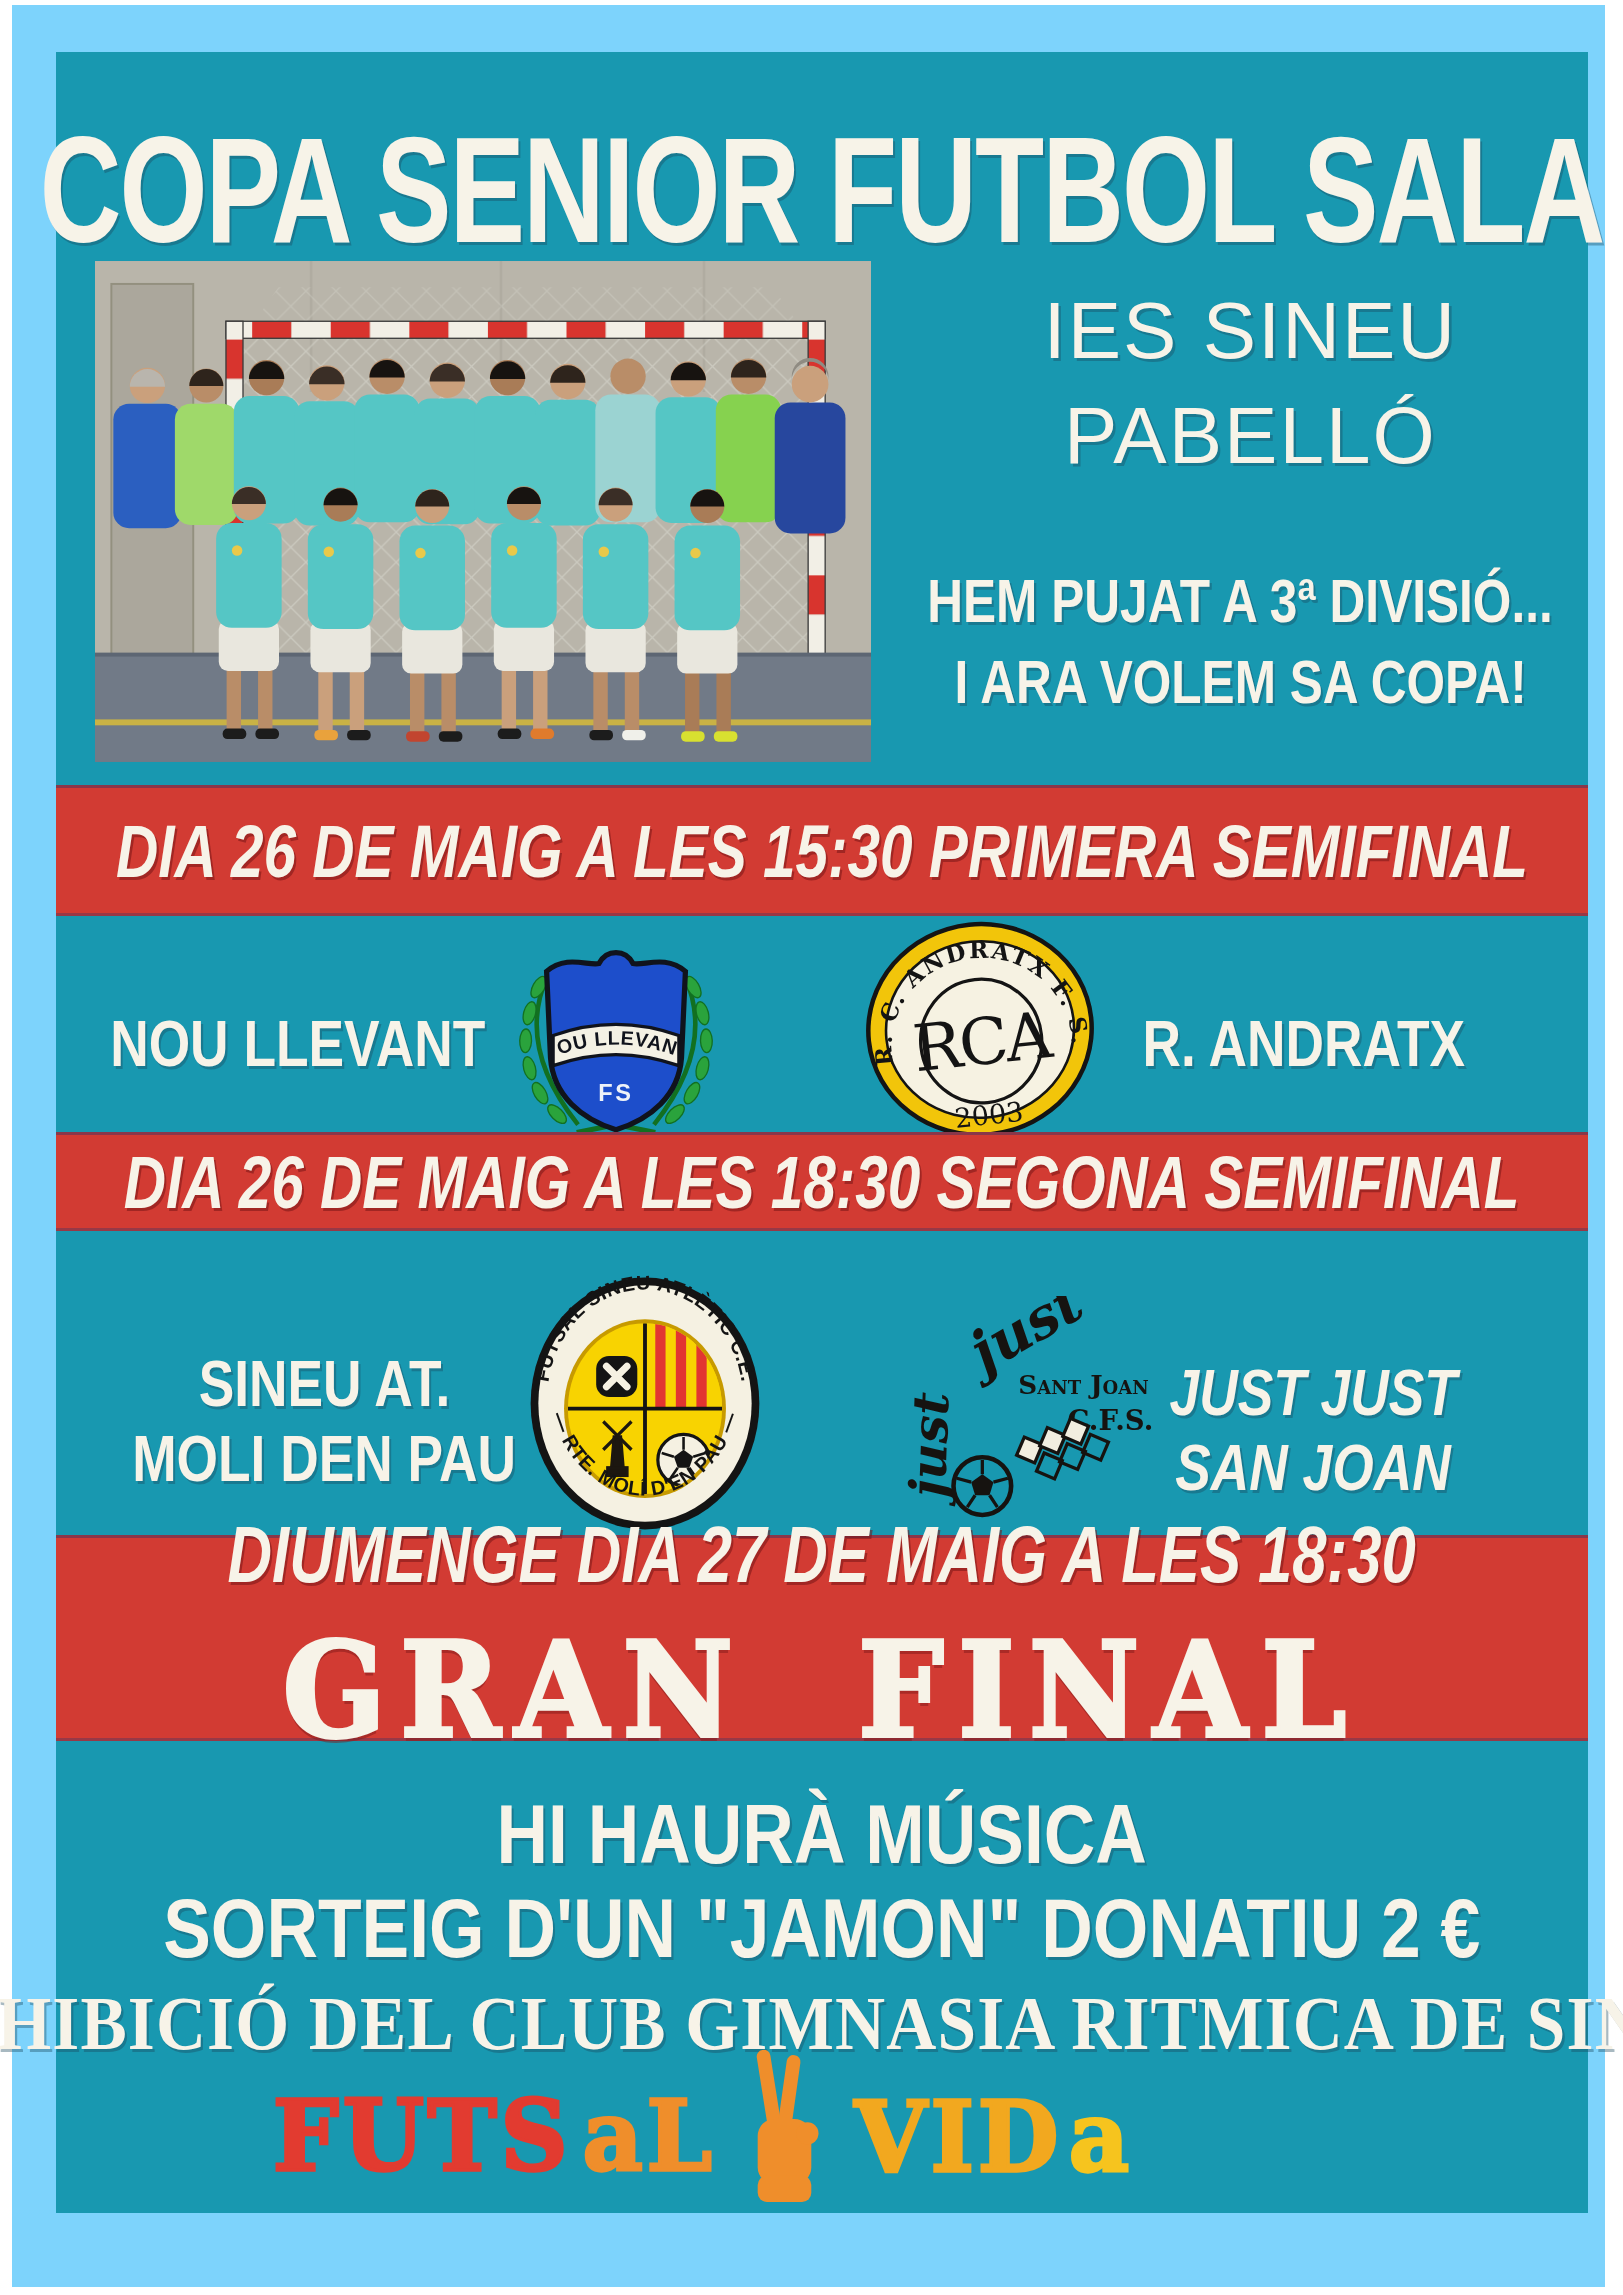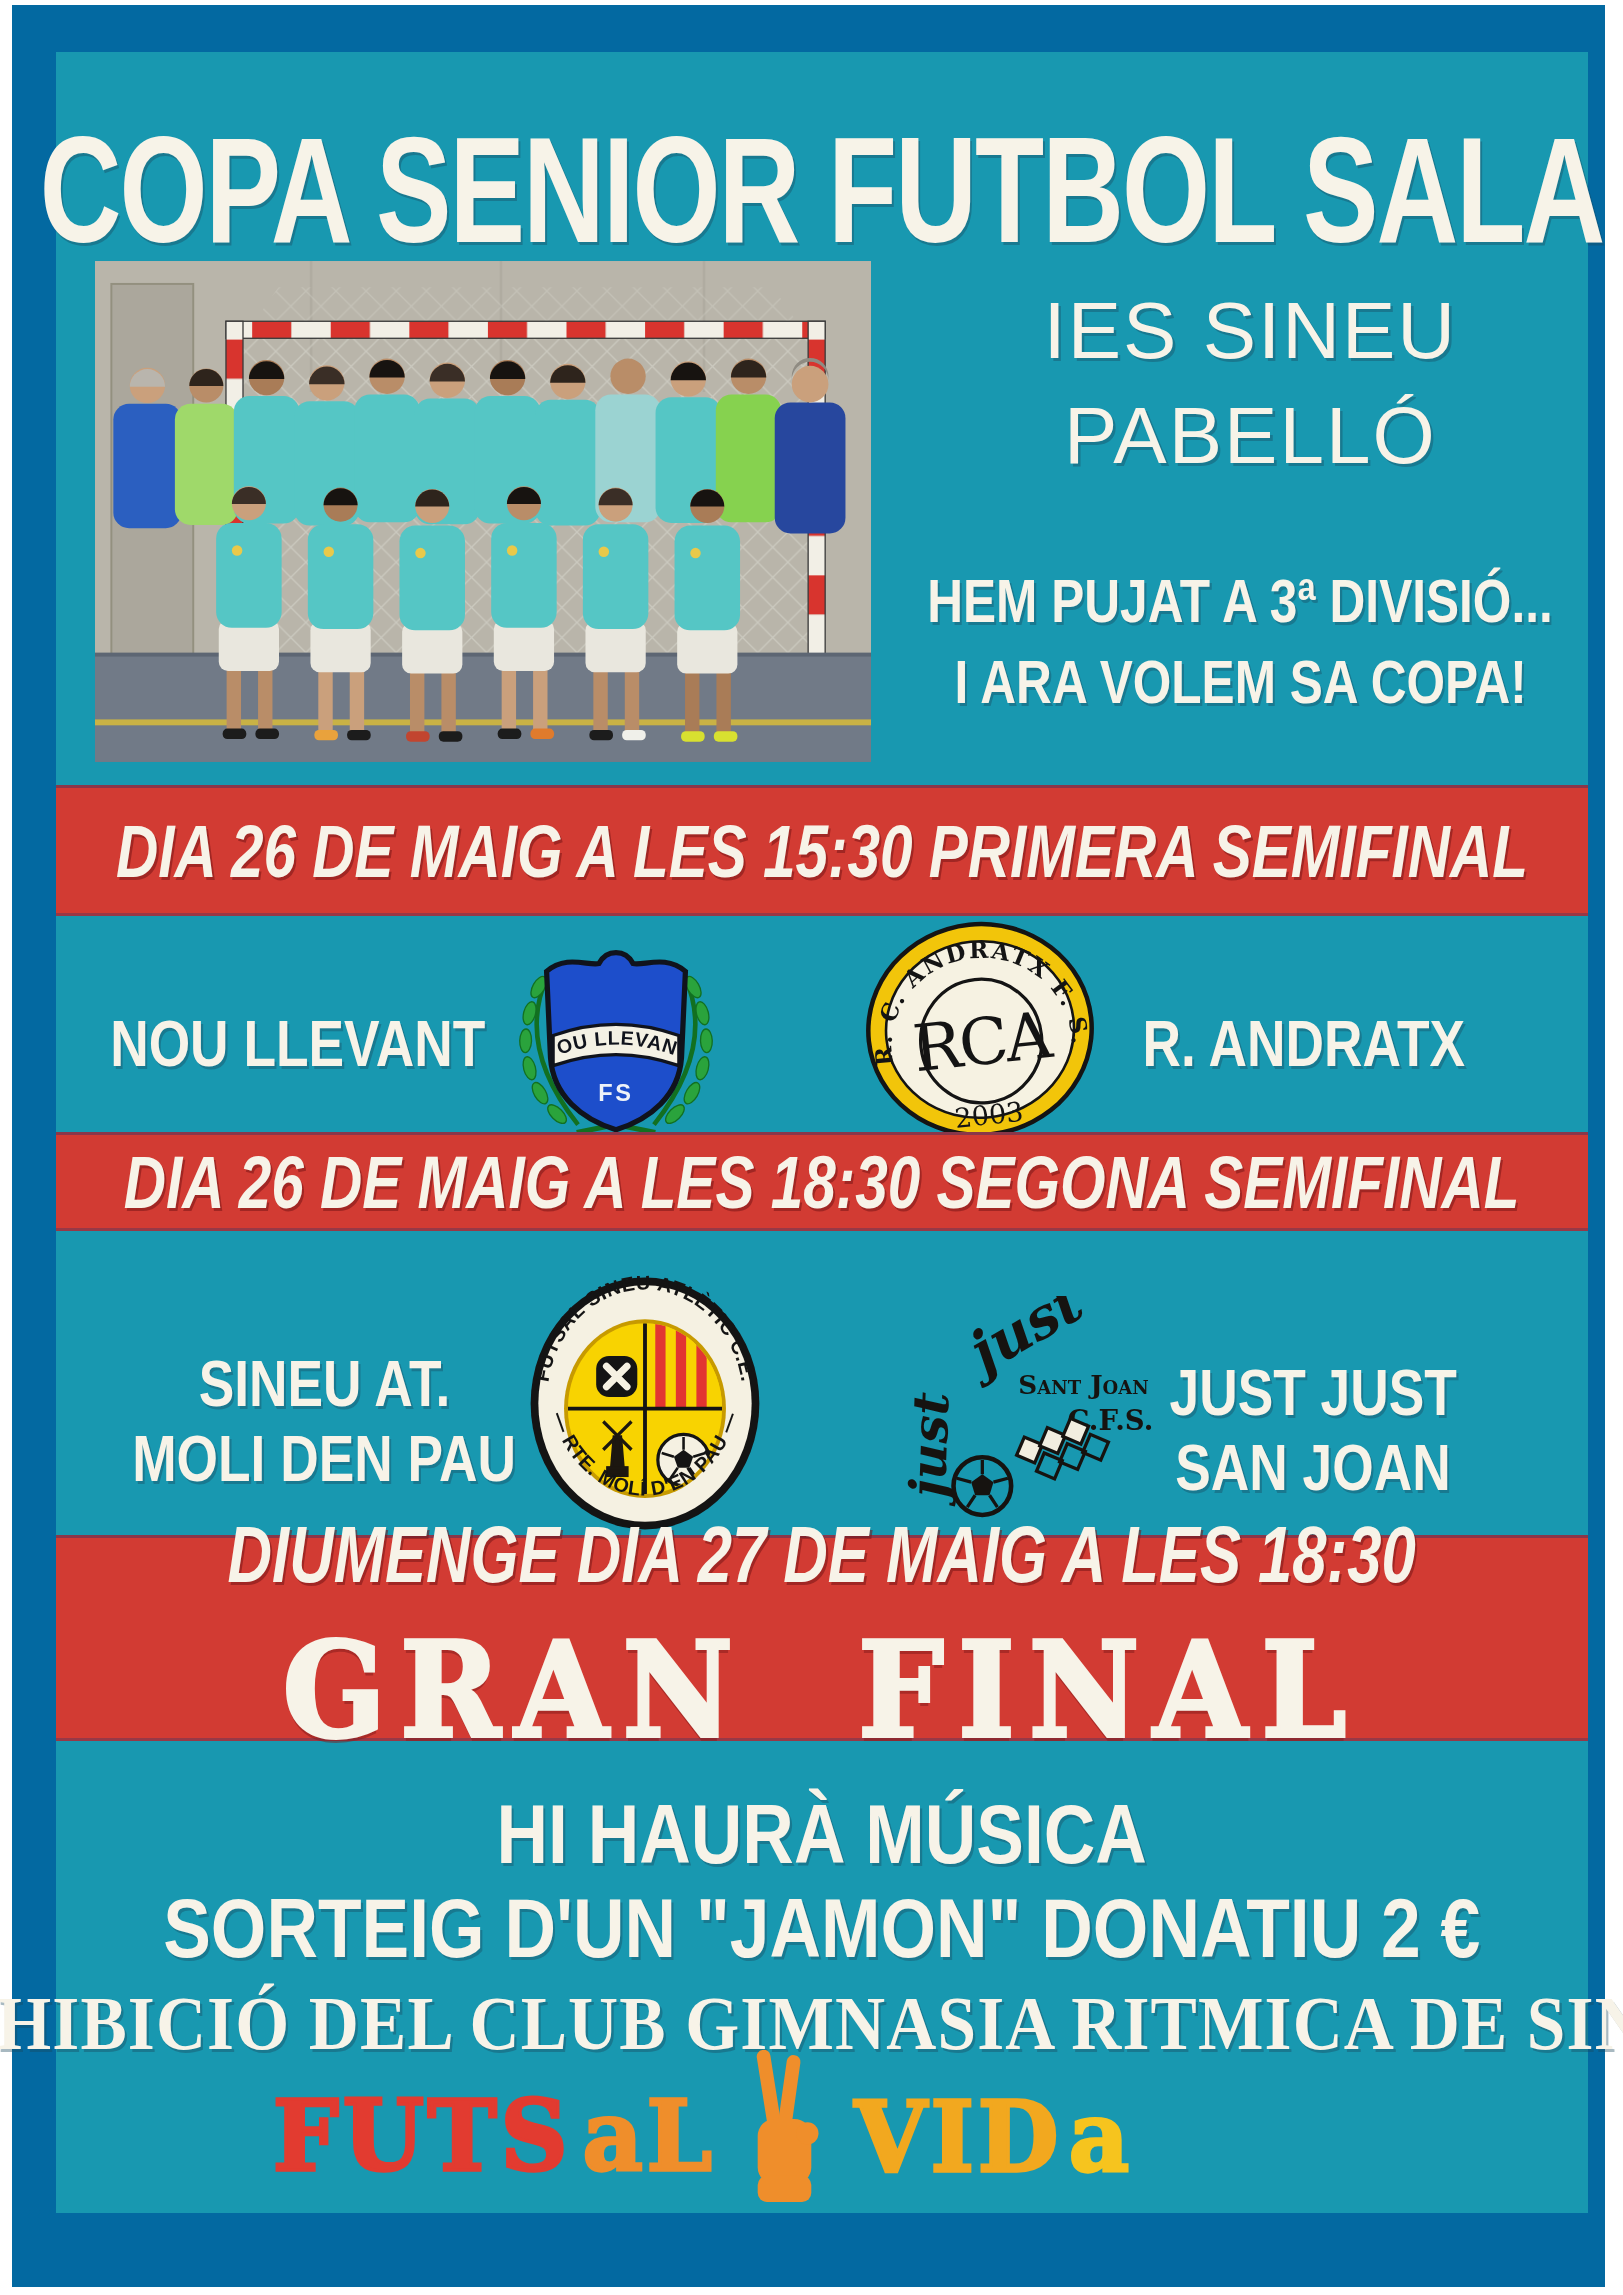--- a/index.html
+++ b/index.html
@@ -1,16 +1,16 @@
 <!DOCTYPE html>
 <html style="font-size:10.5px"><head>
 <meta charset="utf-8">
 <style>
   html,body{margin:0;padding:0;background:#ffffff;width:1623px;height:2295px;overflow:hidden;}
-  #paper{position:absolute;left:11.8px;top:5.2px;width:1593px;height:2282px;background:#0369a1;}
+  #paper{position:absolute;left:11.8px;top:5.2px;width:1593px;height:2282px;background:#7dd3fc;}
   #poster{position:absolute;left:44px;top:47px;width:1532px;height:2161px;background:#1898b0;}
   .abs{position:absolute;box-sizing:border-box;}
   .ctr{display:flex;align-items:center;justify-content:center;text-align:center;}
   .w{color:#f7f3e8;}
   .sans{font-family:"Liberation Sans",sans-serif;}
   .serif{font-family:"DejaVu Serif",serif;}
   .cond{display:inline-block;white-space:nowrap;transform-origin:50% 50%;}
   .shadow-teal{text-shadow:2.6px 3.3px 0 rgba(25,70,92,.38);}
   .shadow-red{text-shadow:2.6px 3.3px 0 rgba(120,22,22,.55);}
   .band{left:0;width:1532px;background:#d23b33;border-top:3.9px solid rgba(30,50,110,.40);border-bottom:3.9px solid rgba(30,50,110,.32);text-align:right;}
@@ -333,21 +333,21 @@
       <rect x="57" y="14" width="30" height="30" transform="rotate(45 72 29)" fill="none"></rect>
       <rect x="95" y="14" width="30" height="30" transform="rotate(45 110 29)" fill="none"></rect>
     </g>
     <g>
       <circle cx="115" cy="290" r="44" fill="none" stroke="#161310" stroke-width="7"></circle>
       <polygon points="115,272 132,284 126,304 104,304 98,284" fill="#161310"></polygon>
       <path d="M115,272 V250 M132,284 L154,278 M126,304 L138,322 M104,304 L92,322 M98,284 L76,278" stroke="#161310" stroke-width="5" fill="none"></path>
     </g>
   </svg>
 
-  <div class="abs ctr" style="left:1087px;top:1299px;width:340px;height:157px;">
+  <div class="abs ctr" style="left:1087px;top:1299px;width:340px;height:157px;font-style:italic;">
     <div>
       <div><span class="cond sans w team-name shadow-teal" style="transform:scaleX(.82);">JUST JUST</span></div>
       <div><span class="cond sans w team-name shadow-teal" style="transform:scaleX(.82);">SAN JOAN</span></div>
     </div>
   </div>
 
   <div class="abs band" style="top:1483px;height:206px;display:flex;flex-direction:column;align-items:center;justify-content:center;gap:11.8px;">
     <div><span class="cond sans w band-text shadow-red" style="font-size:79px;transform:scaleX(.78);">DIUMENGE DIA 27 DE MAIG A LES 18:30</span></div>
     <div><span class="cond serif w granfinal" style="transform:scaleX(.92);">GRAN FINAL</span></div>
   </div>

